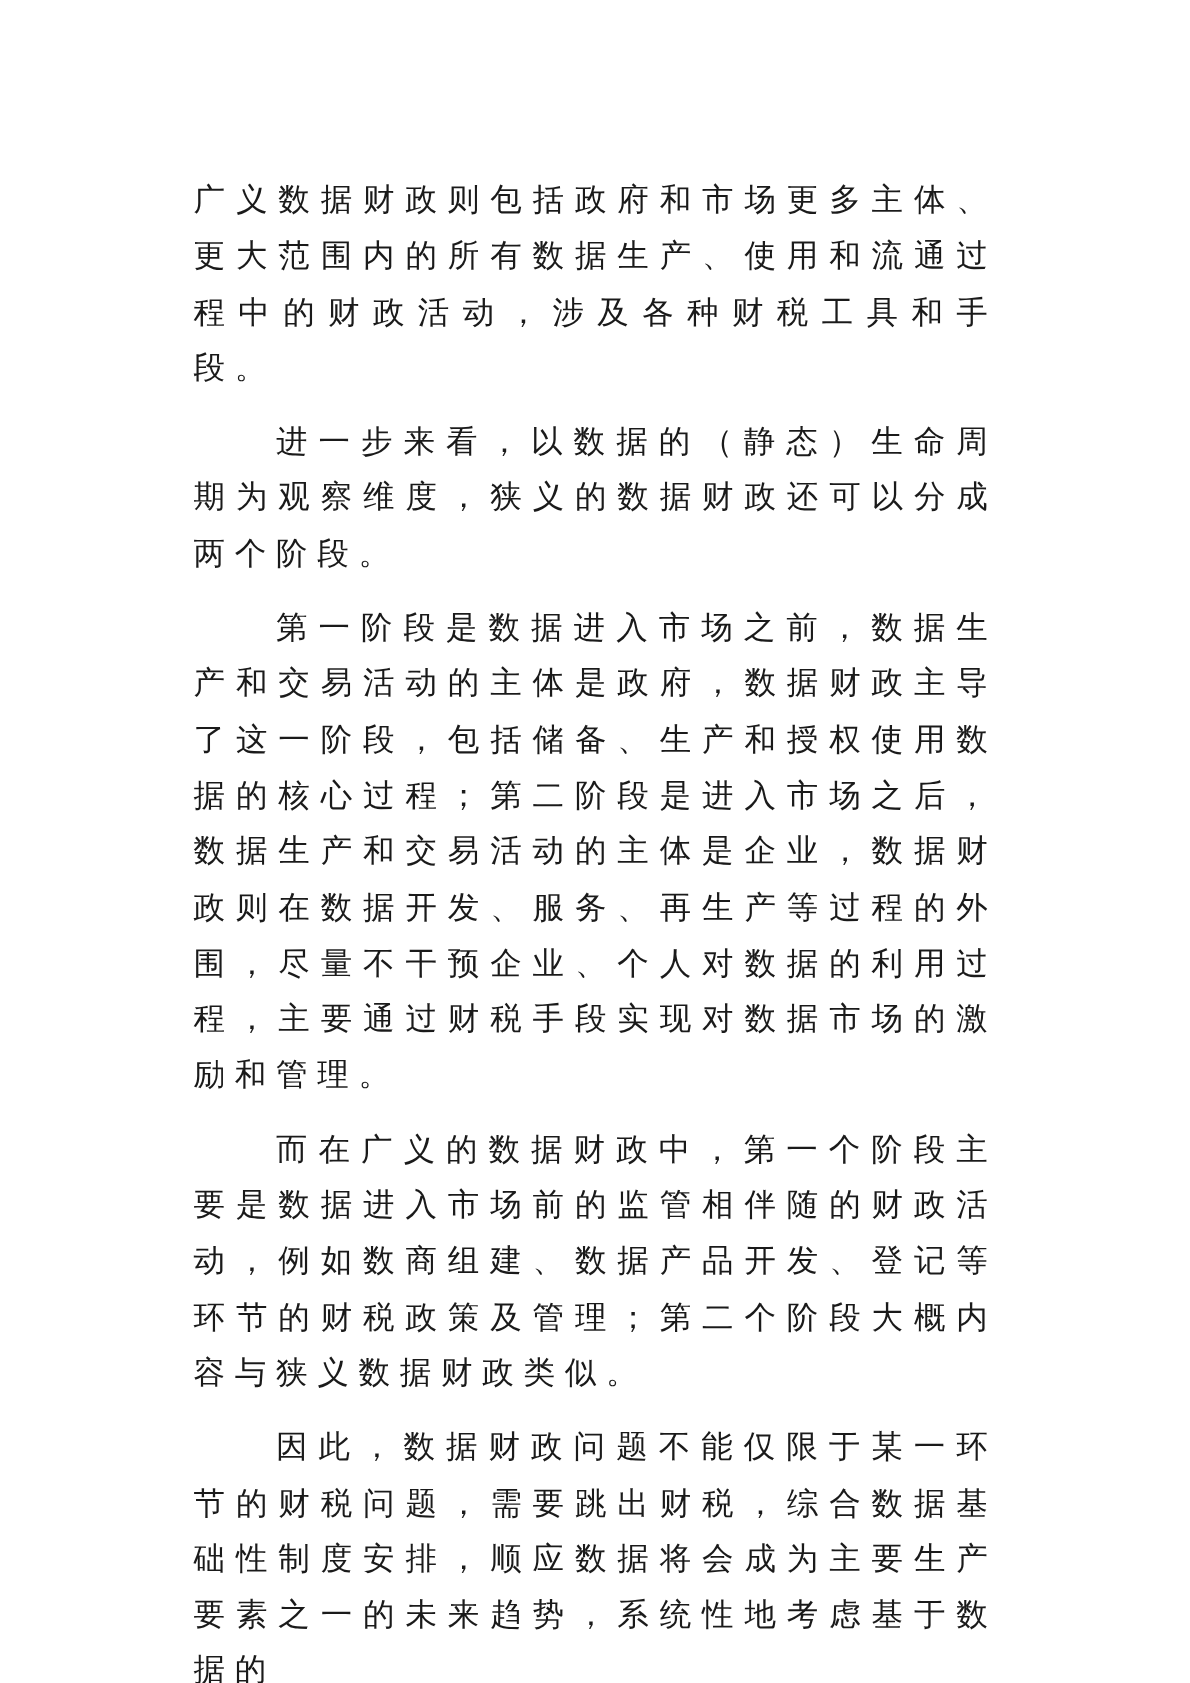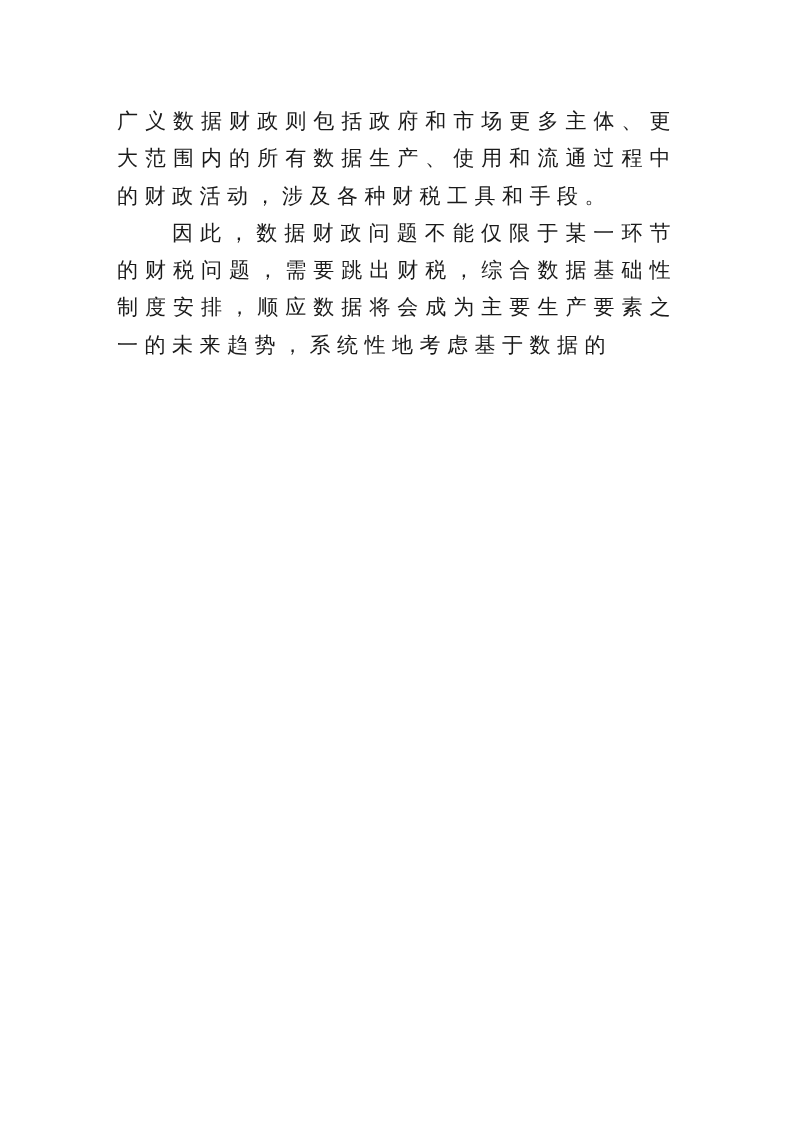--- a/index.html
+++ b/index.html
@@ -26,30 +26,33 @@
       left: 117px;
       top: 103px;
       width: 560px;
       font-family: "DejaVu Serif", "Liberation Serif", serif;
       font-size: 21px;
       line-height: 37.3px;
       color: #1a1a1a;
       letter-spacing: 6.5px;
     }
     .para {
-      margin: 0;
+      margin: 12px;
       padding: 0;
       text-align: justify;
       word-break: break-all;
     }
     .para.indent {
       text-indent: 55px;
     }
   </style>
 </head>
 <body>
 
 <div class="page">
   <div class="content">
     <p class="para">广义数据财政则包括政府和市场更多主体、更大范围内的所有数据生产、使用和流通过程中的财政活动，涉及各种财税工具和手段。</p>
+    <p class="para indent">进一步来看，以数据的（静态）生命周期为观察维度，狭义的数据财政还可以分成两个阶段。</p>
+    <p class="para indent">第一阶段是数据进入市场之前，数据生产和交易活动的主体是政府，数据财政主导了这一阶段，包括储备、生产和授权使用数据的核心过程；第二阶段是进入市场之后，数据生产和交易活动的主体是企业，数据财政则在数据开发、服务、再生产等过程的外围，尽量不干预企业、个人对数据的利用过程，主要通过财税手段实现对数据市场的激励和管理。</p>
+    <p class="para indent">而在广义的数据财政中，第一个阶段主要是数据进入市场前的监管相伴随的财政活动，例如数商组建、数据产品开发、登记等环节的财税政策及管理；第二个阶段大概内容与狭义数据财政类似。</p>
     <p class="para indent">因此，数据财政问题不能仅限于某一环节的财税问题，需要跳出财税，综合数据基础性制度安排，顺应数据将会成为主要生产要素之一的未来趋势，系统性地考虑基于数据的</p>
   </div>
 </div>
 
 </body></html>

